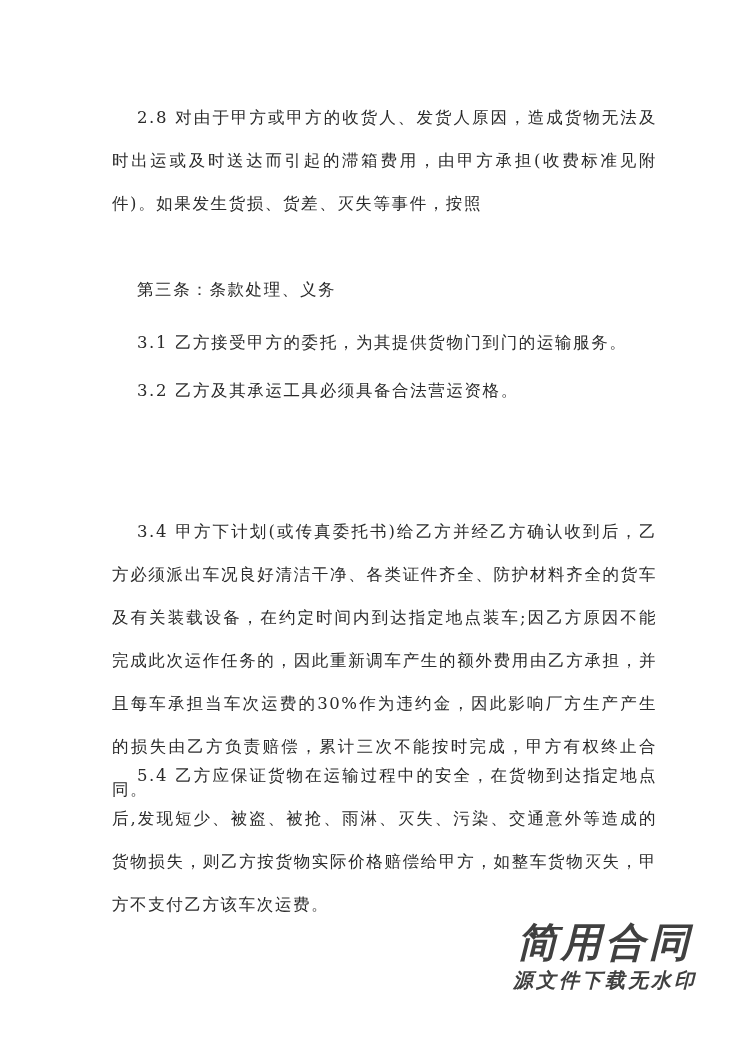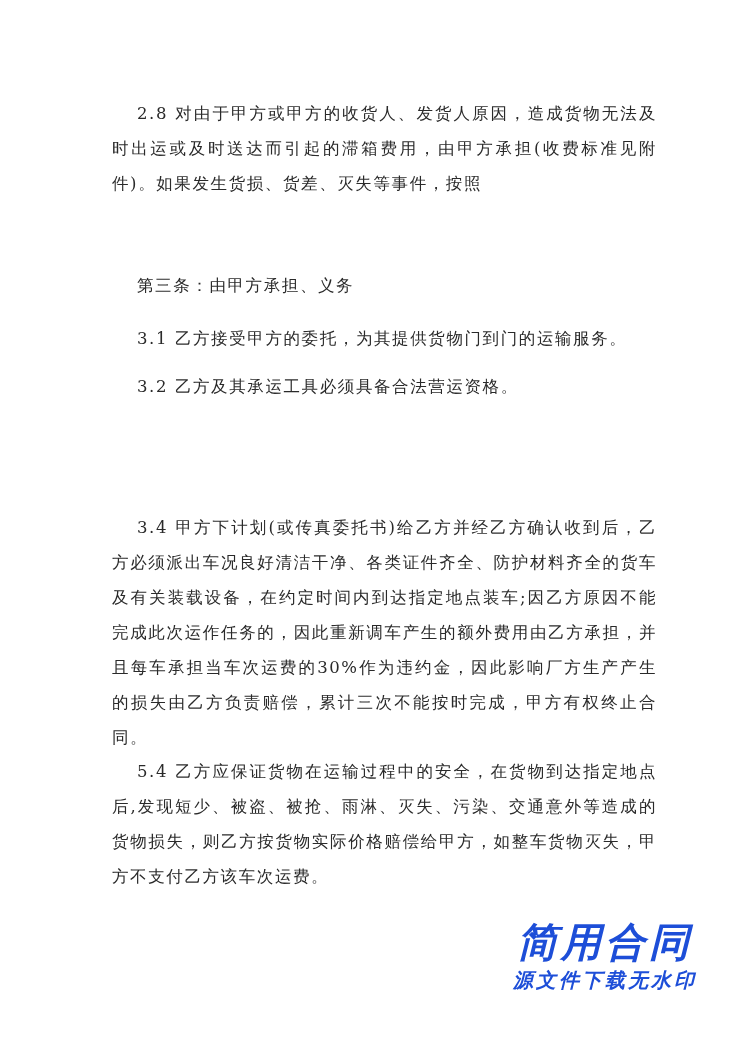--- a/index.html
+++ b/index.html
@@ -3,33 +3,33 @@
 <meta charset="utf-8">
 <style>
   html, body { margin: 0; padding: 0; }
   body {
     width: 742px; height: 1049px; background: #ffffff; position: relative; overflow: hidden;
     font-family: "DejaVu Serif", "Liberation Serif", serif; color: #2a2a2a;
   }
   .page { position: absolute; left: 0; top: 0; width: 742px; height: 1049px; }
   .para {
     position: absolute; left: 112px; width: 545px;
-    font-size: 16.5px; line-height: 35px; letter-spacing: 1.6px;
+    font-size: 16.5px; line-height: 43px; letter-spacing: 1.6px;
     text-align: justify; text-indent: 25px; margin: 0;
   }
-  .wm { position: absolute; left: 510px; top: 918px; width: 190px; text-align: center; color: #1d4ed8; font-family: "DejaVu Sans", sans-serif; font-style: italic; font-weight: bold; }
+  .wm { position: absolute; left: 510px; top: 918px; width: 190px; text-align: center; color: #404040; font-family: "DejaVu Sans", sans-serif; font-style: italic; font-weight: bold; }
   .wm-main { font-size: 40px; letter-spacing: 4px; line-height: 48px; display: block; }
   .wm-sub { font-size: 20px; letter-spacing: 3px; line-height: 28px; display: block; }
 </style>
 </head>
 <body>
 
 <div class="page">
   <p class="para" style="top:96px;">2.8 对由于甲方或甲方的收货人、发货人原因，造成货物无法及时出运或及时送达而引起的滞箱费用，由甲方承担(收费标准见附件)。如果发生货损、货差、灭失等事件，按照</p>
-  <p class="para" style="top:268px;">第三条：由甲方承担、义务</p>
+  <p class="para" style="top:268px;">第三条：条款处理、义务</p>
   <p class="para" style="top:321px;">3.1 乙方接受甲方的委托，为其提供货物门到门的运输服务。</p>
   <p class="para" style="top:369px;">3.2 乙方及其承运工具必须具备合法营运资格。</p>
   <p class="para" style="top:510px;">3.4 甲方下计划(或传真委托书)给乙方并经乙方确认收到后，乙方必须派出车况良好清洁干净、各类证件齐全、防护材料齐全的货车及有关装载设备，在约定时间内到达指定地点装车;因乙方原因不能完成此次运作任务的，因此重新调车产生的额外费用由乙方承担，并且每车承担当车次运费的30%作为违约金，因此影响厂方生产产生的损失由乙方负责赔偿，累计三次不能按时完成，甲方有权终止合同。</p>
   <p class="para" style="top:754px;">5.4 乙方应保证货物在运输过程中的安全，在货物到达指定地点后,发现短少、被盗、被抢、雨淋、灭失、污染、交通意外等造成的货物损失，则乙方按货物实际价格赔偿给甲方，如整车货物灭失，甲方不支付乙方该车次运费。</p>
 
   <div class="wm">
     <span class="wm-main">简用合同</span>
     <span class="wm-sub">源文件下载无水印</span>
   </div>
 </div>

